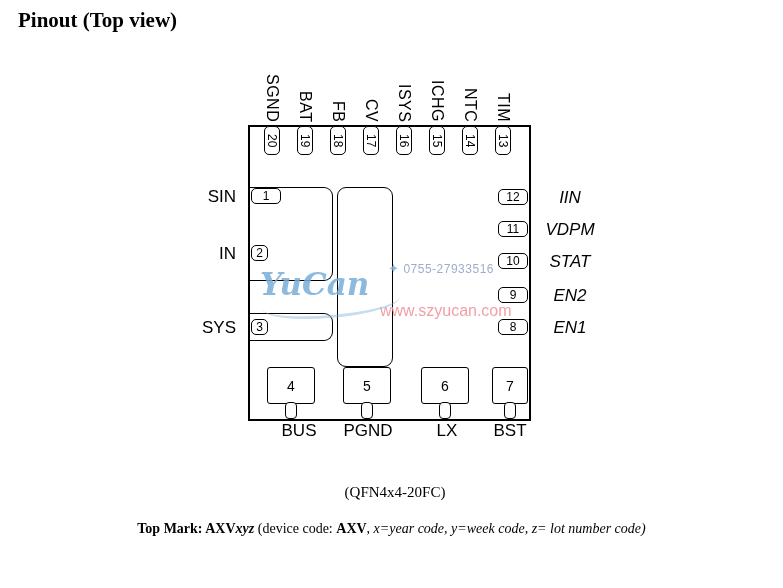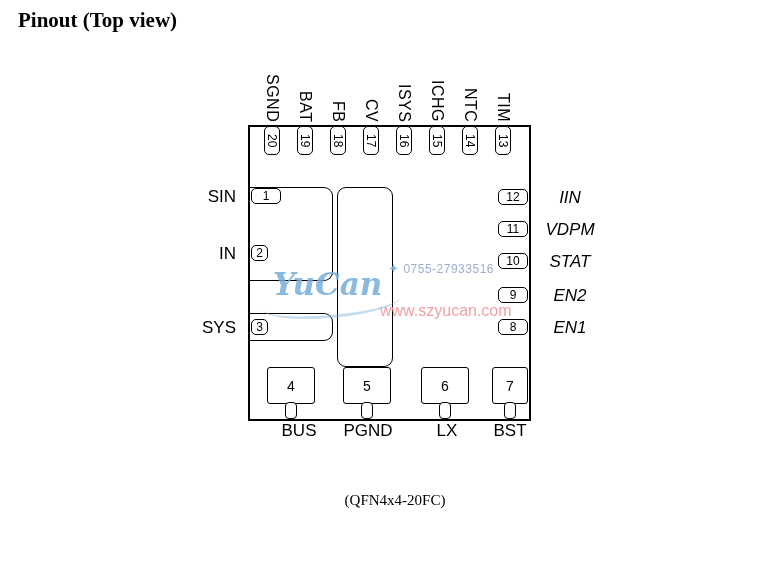--- a/index.html
+++ b/index.html
@@ -29,33 +29,33 @@
   .lbl-right { position: absolute; left: 534px; width: 72px; text-align: center;  font-size: 17px; line-height: 17px; font-style: italic; }
 
   .brect { position: absolute; top: 367px; height: 37px; border: 1.5px solid #000; border-radius: 3px;
            background: #fff; display: flex; align-items: center; justify-content: center; }
   .bnum { font-size: 14px; line-height: 1; }
   .stub { position: absolute; top: 402px; width: 12px; height: 17px; border: 1.5px solid #000;
           border-radius: 4px; background: #fff; }
   .lbl-bottom { position: absolute; top: 421px; width: 70px; text-align: center; font-size: 17px; }
 
   .caption { position: absolute; left: 248px; top: 484px; width: 294px; text-align: center;
-             font-family: "Liberation Serif", serif; font-size: 15px; margin-top: 8px; }
+             font-family: "Liberation Serif", serif; font-size: 15px; }
 
   .topmark { position: absolute; left: 0; top: 521px; width: 783px; text-align: center;
              font-family: "Liberation Serif", serif; font-size: 14px; }
   .topmark .b  { font-weight: bold; }
   .topmark .bi { font-weight: bold; font-style: italic; }
   .topmark .i  { font-style: italic; }
 
   .wm { position: absolute; left: 0; top: 0; width: 100%; height: 100%; opacity: 0.85; }
   .wm > div { position: absolute; white-space: nowrap; }
   .wm-phone { left: 388px; top: 261px; font-size: 12px; color: #8d9fc2; letter-spacing: 0.5px; }
   .wm-star  { color: #7ab0dd; margin-right: 4px; font-size: 13px; }
-  .wm-en    { left: 273px; top: 266px; font-family: "DejaVu Serif", serif; font-style: italic;
+  .wm-en    { left: 260px; top: 266px; font-family: "DejaVu Serif", serif; font-style: italic;
               font-weight: bold; font-size: 31px; color: #79aed9; }
   .wm-cn    { left: 394px; top: 270px; font-weight: bold; font-size: 28px; color: #e2635c; letter-spacing: 4px; }
   .wm-url   { left: 380px; top: 302px; font-size: 16px; color: #ef8f96; }
   .wm-swoosh{ left: 262px; top: 288px; width: 138px; height: 30px;
               border-bottom: 3px solid rgba(122,176,216,0.5); border-radius: 50%; transform: rotate(-5deg); }
 </style>
 </head>
 <body>
 
 <div class="canvas">
@@ -162,14 +162,17 @@
 
   <div class="wm">
     <div class="wm-phone"><span class="wm-star">✦</span><span>0755-27933516</span></div>
     <div class="wm-en">YuCan</div>
     <div class="wm-url">www.szyucan.com</div>
     <div class="wm-swoosh"></div>
   </div>
 
   <div class="caption">(QFN4x4-20FC)</div>
 
+  <div class="topmark">
+    <span class="b">Top Mark: AXV</span><span class="bi">xyz</span><span> (device code: </span><span class="b">AXV</span><span>, </span><span class="i">x=year code, y=week code, z= lot number code)</span>
+  </div>
 
 </div>
 
 </body></html>

